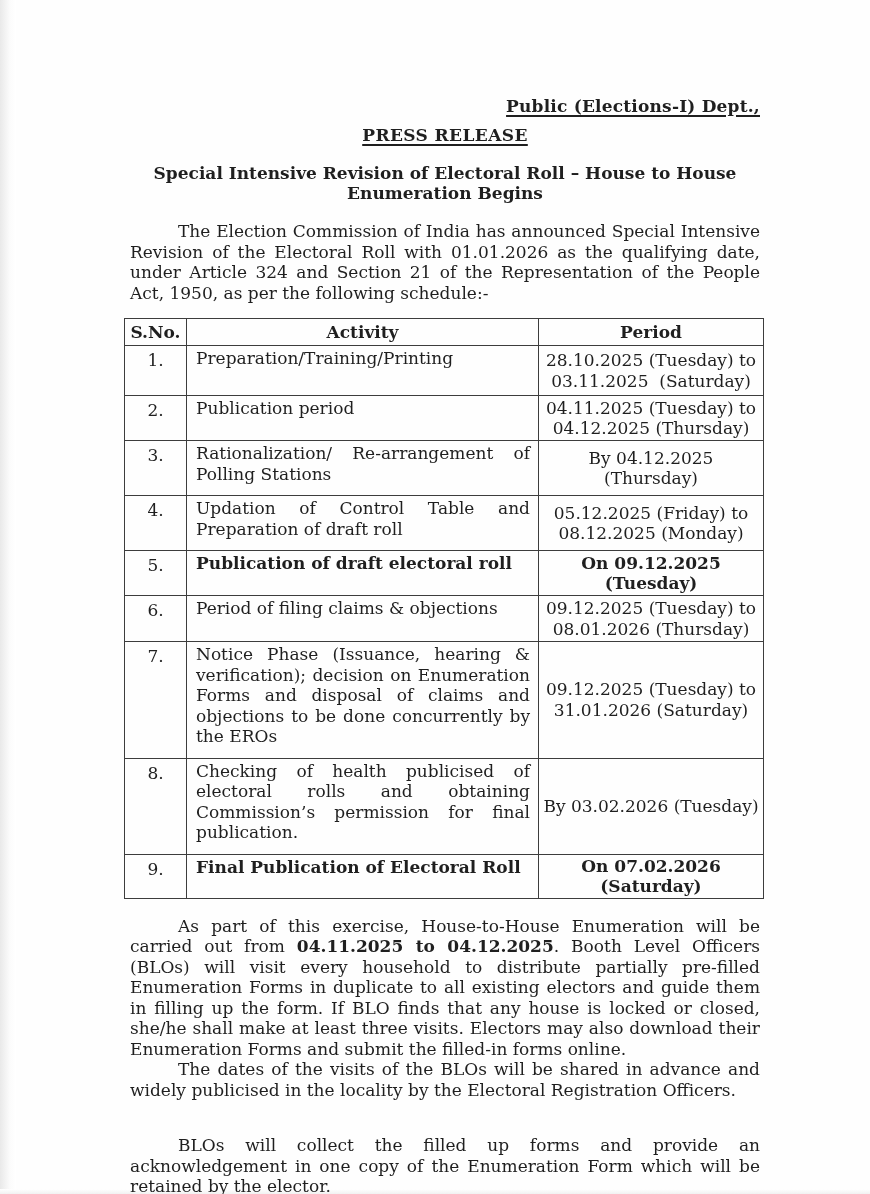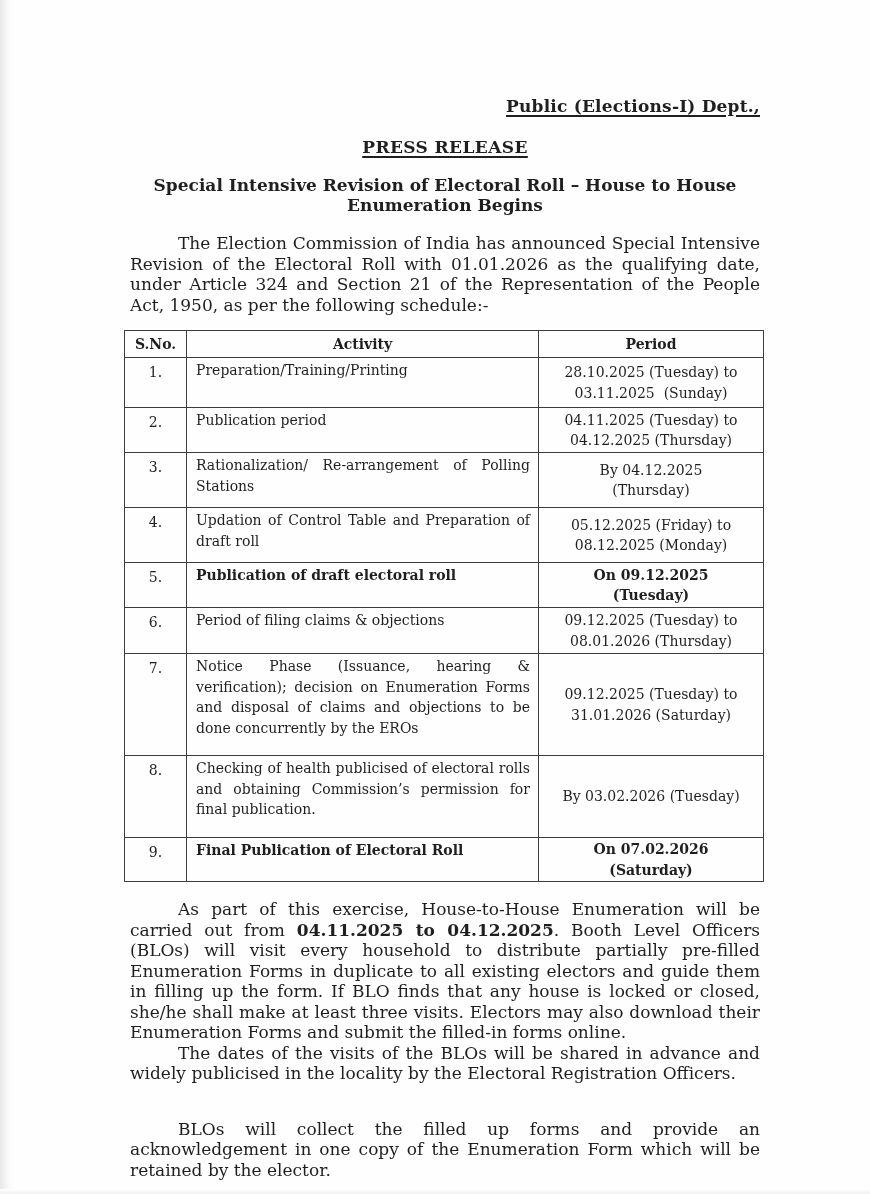--- a/index.html
+++ b/index.html
@@ -33,21 +33,21 @@
     text-align: right;
     font-weight: bold;
     letter-spacing: 0.2px;
   }
   .dept-line span, .press-release span {
     text-decoration: underline;
     text-underline-offset: 3px;
     text-decoration-thickness: 1.5px;
   }
   .press-release {
-    margin-top: 20px;
+    margin-top: 8px;
     text-align: center;
     font-weight: bold;
     letter-spacing: 0.4px;
   }
   .doc-title {
     margin-top: 19px;
     text-align: center;
     font-weight: bold;
     line-height: 19.5px;
   }
@@ -67,21 +67,21 @@
     table-layout: fixed;
     margin-top: 15px;
     margin-left: -6px;
     width: 639px;
   }
   table.schedule col.c-sno { width: 62px; }
   table.schedule col.c-act { width: 352px; }
   table.schedule col.c-per { width: 225px; }
   table.schedule th, table.schedule td {
     border: 1.4px solid #3d3d3d;
-    font-size: 14px;
+    font-size: 17px;
     line-height: 20.5px;
   }
   table.schedule thead tr { height: 27px; }
   table.schedule th {
     font-weight: bold;
     text-align: center;
     padding: 1px 2px;
   }
   td.sno {
     text-align: center;
@@ -140,21 +140,21 @@
         <th>S.No.</th>
         <th>Activity</th>
         <th>Period</th>
       </tr>
     </thead>
     <tbody>
         <tr>
           <td class="sno">1.</td>
           <td class="act">Preparation/Training/Printing</td>
           <td class="per">28.10.2025 (Tuesday) to
-03.11.2025  (Sunday)</td>
+03.11.2025  (Saturday)</td>
         </tr>
         <tr>
           <td class="sno">2.</td>
           <td class="act">Publication period</td>
           <td class="per">04.11.2025 (Tuesday) to
 04.12.2025 (Thursday)</td>
         </tr>
         <tr>
           <td class="sno">3.</td>
           <td class="act">Rationalization/ Re-arrangement of Polling Stations</td>

